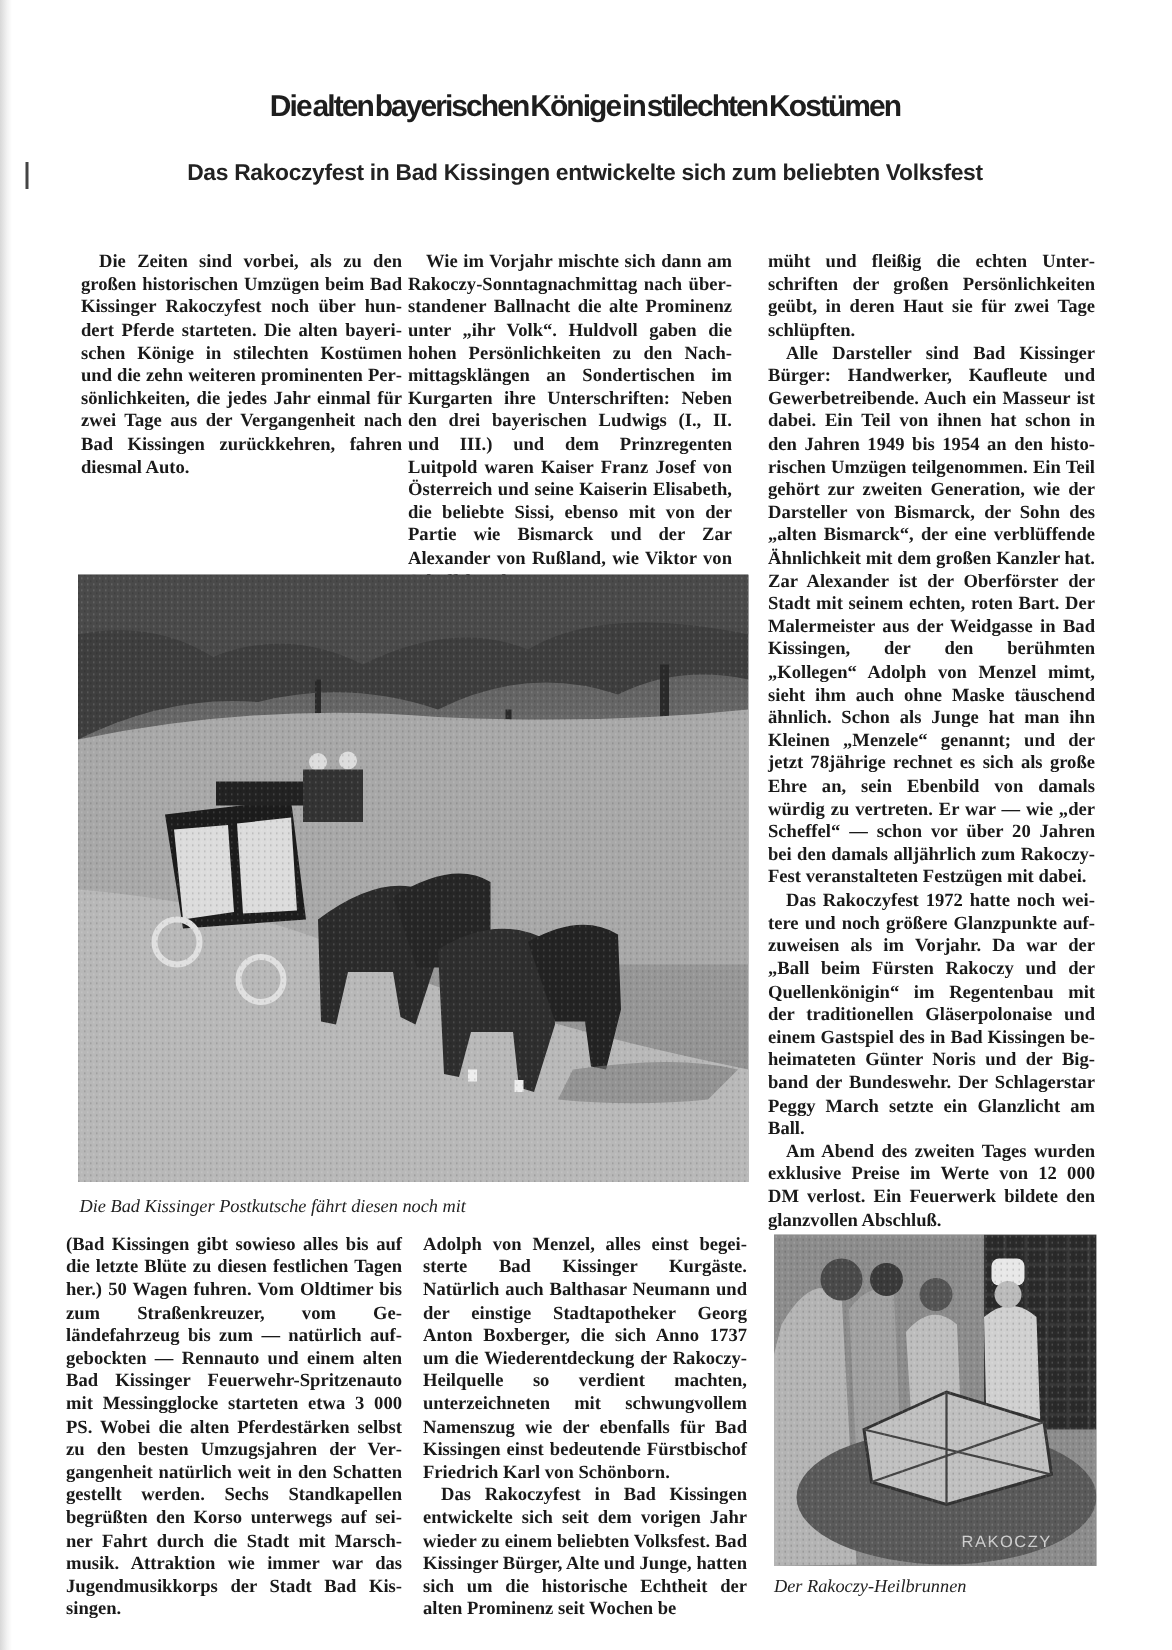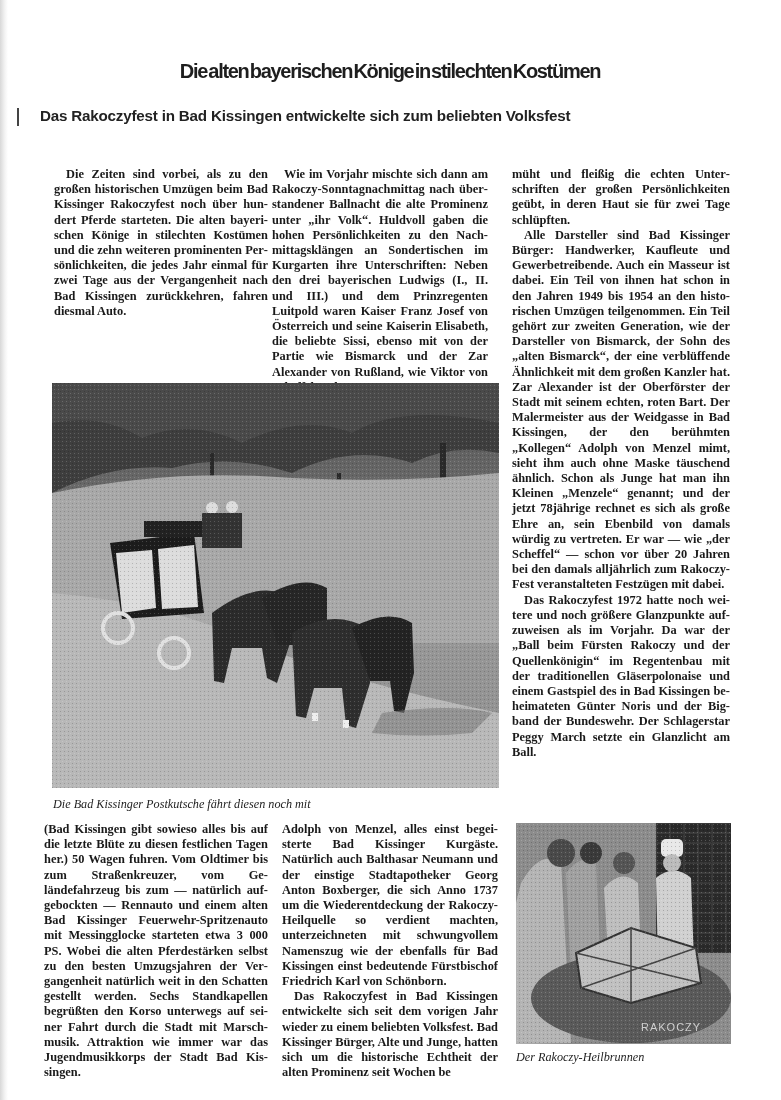--- a/index.html
+++ b/index.html
@@ -19,21 +19,21 @@
   }
   .headline {
     position: absolute; left: 40px; top: 60px; width: 700px;
     text-align: center; margin: 0;
     font-family: "Liberation Sans", "DejaVu Sans", sans-serif;
     font-weight: bold; font-size: 20px; letter-spacing: -1.3px; word-spacing: -3px;
     color: #1e1e1e;
   }
   .subheadline {
     position: absolute; left: 40px; top: 107px; width: 700px;
-    text-align: left; margin: 0;
+    text-align: center; margin: 0;
     font-family: "Liberation Sans", "DejaVu Sans", sans-serif;
     font-weight: bold; font-size: 15.2px; letter-spacing: -0.2px;
     color: #222;
   }
   .col {
     position: absolute; font-size: 12.4px; line-height: 15.2px;
     text-align: justify; hyphens: manual; font-weight: bold;
   }
   .col p { margin: 0; text-indent: 12px; }
   .col p.noindent { text-indent: 0; }
@@ -68,20 +68,21 @@
 <div class="col" id="col1">
   <p>Die Zeiten sind vorbei, als zu den großen historischen Umzügen beim Bad Kissinger Rakoczyfest noch über hun­dert Pferde starteten. Die alten bayeri­schen Könige in stilechten Kostümen und die zehn weiteren prominenten Per­sönlichkeiten, die jedes Jahr einmal für zwei Tage aus der Vergangenheit nach Bad Kissingen zurückkehren, fahren diesmal Auto.</p>
 </div>
 <div class="col" id="col2">
   <p>Wie im Vorjahr mischte sich dann am Rakoczy-Sonntagnachmittag nach über­standener Ballnacht die alte Prominenz unter „ihr Volk“. Huldvoll gaben die hohen Persönlichkeiten zu den Nach­mittagsklängen an Sondertischen im Kurgarten ihre Unterschriften: Neben den drei bayerischen Ludwigs (I., II. und III.) und dem Prinzregenten Luitpold waren Kaiser Franz Josef von Österreich und seine Kaiserin Elisabeth, die belieb­te Sissi, ebenso mit von der Partie wie Bismarck und der Zar Alexander von Rußland, wie Viktor von Scheffel und</p>
 </div>
 <div class="col" id="col3">
   <p class="noindent">müht und fleißig die echten Unter­schriften der großen Persönlichkeiten geübt, in deren Haut sie für zwei Tage schlüpften.</p>
   <p>Alle Darsteller sind Bad Kissinger Bürger: Handwerker, Kaufleute und Gewerbetreibende. Auch ein Masseur ist dabei. Ein Teil von ihnen hat schon in den Jahren 1949 bis 1954 an den histo­rischen Umzügen teilgenommen. Ein Teil gehört zur zweiten Generation, wie der Darsteller von Bismarck, der Sohn des „alten Bismarck“, der eine verblüf­fende Ähnlichkeit mit dem großen Kanzler hat. Zar Alexander ist der Oberförster der Stadt mit seinem ech­ten, roten Bart. Der Malermeister aus der Weidgasse in Bad Kissingen, der den berühmten „Kollegen“ Adolph von Menzel mimt, sieht ihm auch ohne Mas­ke täuschend ähnlich. Schon als Junge hat man ihn Kleinen „Menzele“ ge­nannt; und der jetzt 78jährige rechnet es sich als große Ehre an, sein Ebenbild von damals würdig zu vertreten. Er war — wie „der Scheffel“ — schon vor über 20 Jahren bei den damals alljähr­lich zum Rakoczy-Fest veranstalteten Festzügen mit dabei.</p>
   <p>Das Rakoczyfest 1972 hatte noch wei­tere und noch größere Glanzpunkte auf­zuweisen als im Vorjahr. Da war der „Ball beim Fürsten Rakoczy und der Quellenkönigin“ im Regentenbau mit der traditionellen Gläserpolonaise und einem Gastspiel des in Bad Kissingen be­heimateten Günter Noris und der Big­band der Bundeswehr. Der Schlagerstar Peggy March setzte ein Glanzlicht am Ball.</p>
+  <p>Am Abend des zweiten Tages wurden exklusive Preise im Werte von 12 000 DM verlost. Ein Feuerwerk bildete den glanzvollen Abschluß.</p>
 </div>
 
 <div class="photo" id="photo-coach">
   <svg width="447" height="405" viewBox="0 0 447 405">
     <defs>
       <linearGradient id="sky" x1="0" y1="0" x2="0" y2="1">
         <stop offset="0" stop-color="#555"></stop>
         <stop offset="0.3" stop-color="#6c6c6c"></stop>
         <stop offset="0.5" stop-color="#9a9a9a"></stop>
         <stop offset="1" stop-color="#8f8f8f"></stop>

